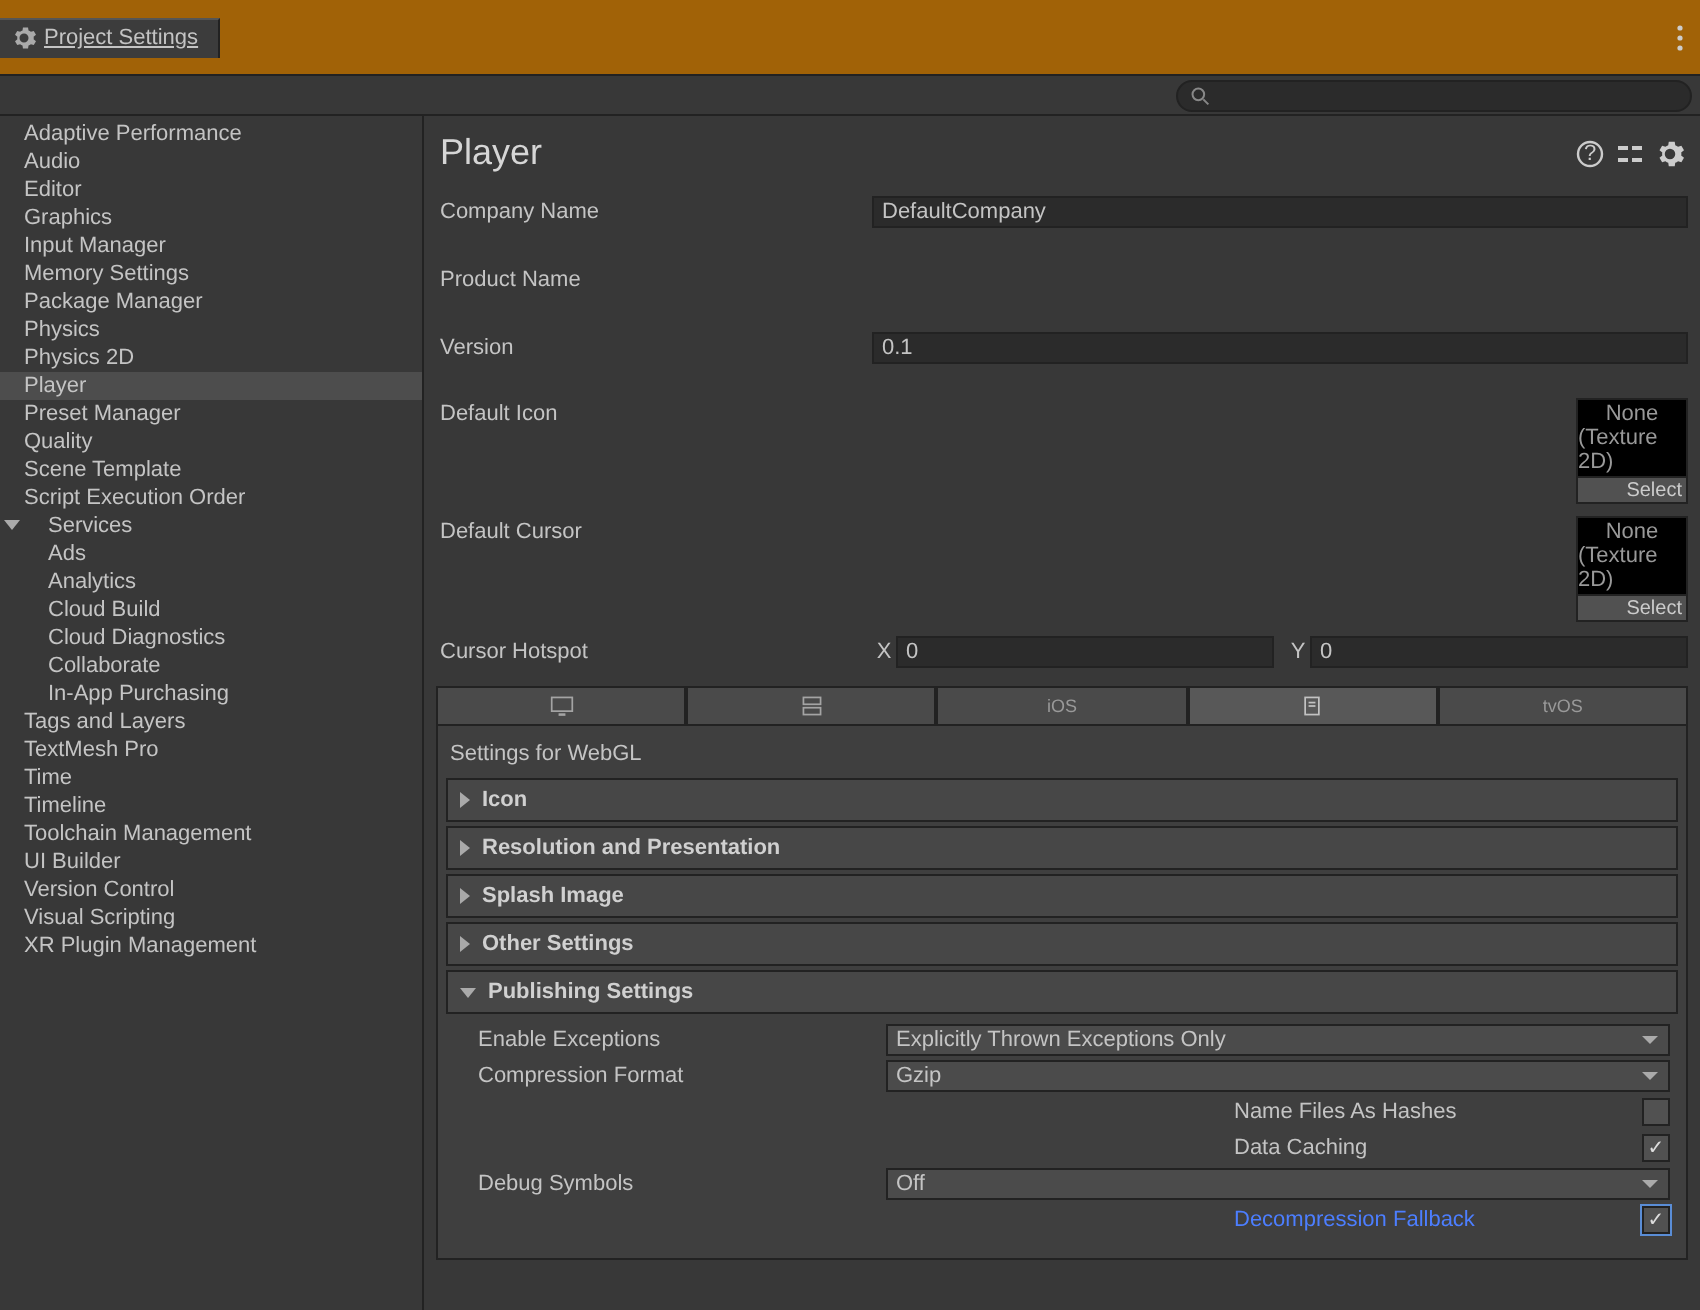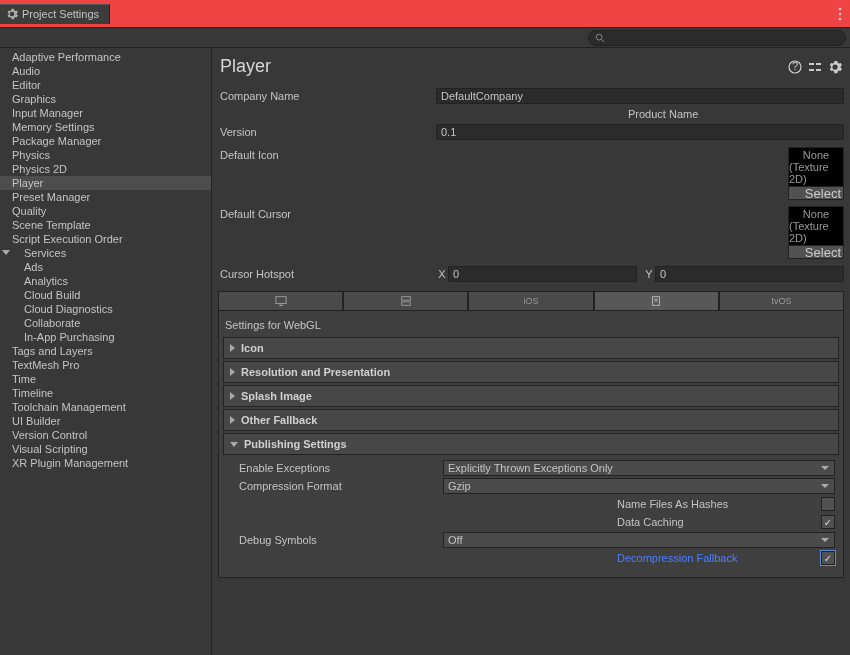--- a/index.html
+++ b/index.html
@@ -1,18 +1,18 @@
 <!DOCTYPE html>
 <html><head>
 <meta charset="utf-8">
 <style>
 * { margin: 0; padding: 0; box-sizing: border-box; font-family: Arial, sans-serif; font-size: 11px; }
 body { background: #383838; color: #c4c4c4; width: 850px; height: 655px; overflow: hidden; }
 
-.titlebar { height: 28px; background: #ef4444; display: flex; align-items: center; border-bottom: 1px solid #222; }
+.titlebar { height: 38px; background: #a16207; display: flex; align-items: center; border-bottom: 1px solid #222; text-decoration: underline; }
 .tab { height: 20px; background: #3c3c3c; display: flex; align-items: center; padding: 0 10px 0 6px; gap: 4px; border-top: 1px solid #555; border-right: 1px solid #222; }
 .gear-icon { width: 12px; height: 12px; }
 .titlebar-spacer { flex: 1; }
 .kebab { width: 20px; display: flex; justify-content: center; align-items: center; cursor: pointer; }
 
 .searchbar { height: 20px; background: #383838; display: flex; justify-content: flex-end; align-items: center; padding: 0 4px; border-bottom: 1px solid #222; }
 .searchbox { width: 258px; height: 16px; background: #2b2b2b; border: 1px solid #222; border-radius: 8px; display: flex; align-items: center; padding: 0 6px; }
 .mag-icon { width: 10px; height: 10px; margin-right: 4px; }
 
 .main { display: flex; height: calc(655px - 42px); }
@@ -23,30 +23,30 @@
 .sb-expand { position: relative; padding-left: 24px; }
 .sb-expand::before { content: ''; position: absolute; left: 2px; top: 4px; border-left: 4px solid transparent; border-right: 4px solid transparent; border-top: 5px solid #aaa; }
 
 .content { flex: 1; padding: 4px 6px; overflow-y: auto; }
 .page-header { display: flex; align-items: center; margin-bottom: 6px; padding: 4px 2px; }
 .page-title { font-size: 18px; color: #d6d6d6; font-weight: normal; }
 .ph-spacer { flex: 1; }
 .ph-icons { display: flex; gap: 6px; align-items: center; }
 .hicon { width: 14px; height: 14px; cursor: pointer; }
 
-.field-row { display: flex; align-items: center; height: 18px; margin-bottom: 0px; justify-content: flex-end; }
+.field-row { display: flex; align-items: center; height: 18px; margin-bottom: 16px; }
 .field-row .label { width: 218px; padding-left: 2px; }
 .field-row input[type=text] { flex: 1; background: #2b2b2b; border: 1px solid #222; height: 16px; color: #c4c4c4; padding: 0 4px; }
 
 .tex-row { display: flex; align-items: flex-start; margin: 6px 0 0 0; }
 .tex-row .label { width: 218px; padding-left: 2px; padding-top: 2px; }
 .tex-spacer { flex: 1; }
 .tex-box { display: flex; flex-direction: column; align-items: flex-end; }
 .tex-preview { width: 56px; height: 40px; background: #000000; border: 1px solid #222; display: flex; flex-direction: column; align-items: center; justify-content: center; font-size: 9px; color: #888; }
-.tex-select { width: 56px; height: 14px; background: #515151; border: 1px solid #222; font-size: 13px; color: #ccc; display: flex; align-items: center; justify-content: flex-end; padding-right: 2px; margin-top: -1px; cursor: pointer; }
+.tex-select { width: 56px; height: 14px; background: #515151; border: 1px solid #222; font-size: 10px; color: #ccc; display: flex; align-items: center; justify-content: flex-end; padding-right: 2px; margin-top: -1px; cursor: pointer; }
 
 .hotspot-row { display: flex; align-items: center; height: 18px; margin-top: 6px; }
 .hotspot-row .label { width: 218px; padding-left: 2px; }
 .coord-label { width: 12px; text-align: center; }
 .hotspot-row input { flex: 1; background: #2b2b2b; border: 1px solid #222; height: 16px; color: #c4c4c4; padding: 0 4px; }
 .coord-gap { width: 6px; }
 
 .tabstrip { display: flex; margin-top: 8px; height: 20px; }
 .ptab { flex: 1; background: #4a4a4a; border: 1px solid #222; display: flex; align-items: center; justify-content: center; cursor: pointer; }
 .ptab.active { background: #585858; }
@@ -242,21 +242,21 @@
       <div class="section">
           <div class="arrow"></div>
           <div class="stitle">Resolution and Presentation</div>
         </div>
       <div class="section">
           <div class="arrow"></div>
           <div class="stitle">Splash Image</div>
         </div>
       <div class="section">
           <div class="arrow"></div>
-          <div class="stitle">Other Fallback</div>
+          <div class="stitle">Other Settings</div>
         </div>
       <div class="section expanded">
           <div class="arrow"></div>
           <div class="stitle">Publishing Settings</div>
         </div>
 
       <div class="section-body">
         <div class="pub-row">
           <div class="plabel">Enable Exceptions</div>
           <div class="sel-wrap"><select><option>Explicitly Thrown Exceptions Only</option></select></div>

